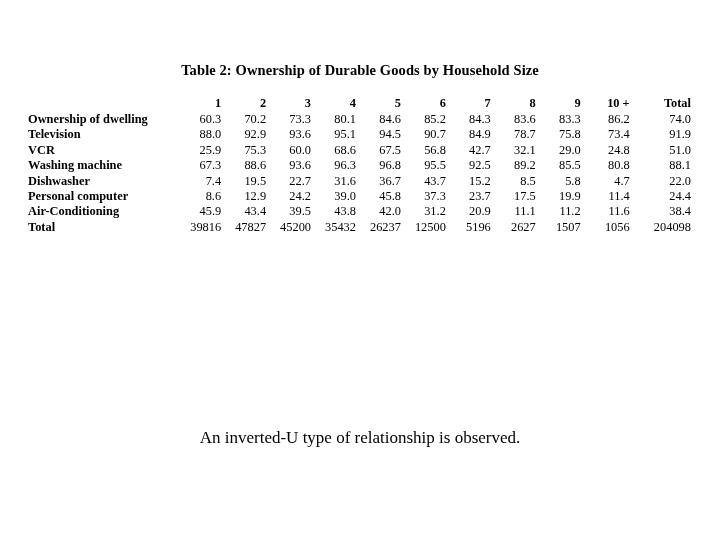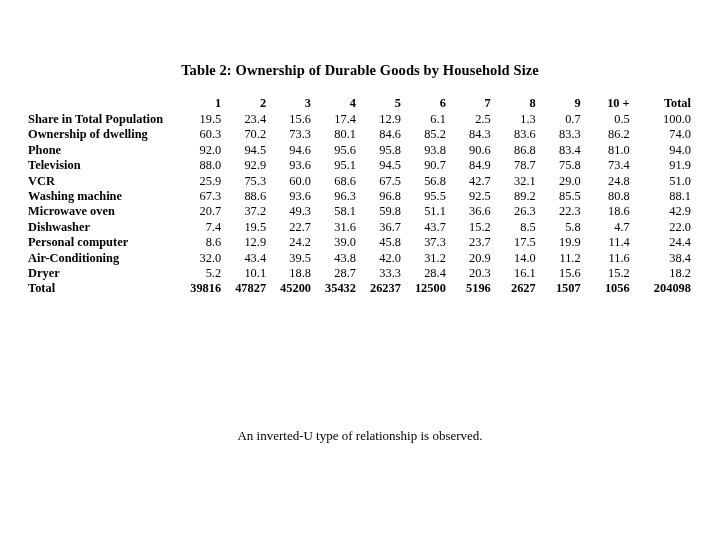--- a/index.html
+++ b/index.html
@@ -78,32 +78,32 @@
   td.lbl {
     font-weight: bold;
     text-align: left;
     white-space: normal;
   }
   td.num {
     text-align: right;
     font-weight: normal;
   }
   tr.total-row td { font-weight: bold; }
-  tr.total-row td.num { font-weight: bold; }
+  tr.total-row td.num { font-weight: normal; }
   .rule-bot   { border-bottom: 1.1px solid #000; }
   .vsep-r { border-right: 1.1px solid #000; }
 
   #caption {
     position: absolute;
     left: 0;
     top: 428px;
     width: 720px;
     text-align: center;
     font-family: "Liberation Serif", "DejaVu Serif", serif;
-    font-size: 13px;
+    font-size: 17px;
     font-weight: normal;
   }
 </style>
 </head>
 <body>
 
 <div id="slide">
 
   <div id="title">Table 2: Ownership of Durable Goods by Household Size</div>
 
@@ -134,62 +134,34 @@
           <th class="rule-bot">6</th>
           <th class="rule-bot vsep-r">7</th>
           <th class="rule-bot vsep-r">8</th>
           <th class="rule-bot">9</th>
           <th class="rule-bot">10 +</th>
           <th class="rule-bot vsep-r">Total</th>
         </tr>
       </thead>
       <tbody id="tbody">
           <tr>
-            <td class="lbl">Share in Total Population</td>
-            <td class="num">19.5</td>
-            <td class="num">23.4</td>
-            <td class="num vsep-r">15.6</td>
-            <td class="num">17.4</td>
-            <td class="num">12.9</td>
-            <td class="num">6.1</td>
-            <td class="num vsep-r">2.5</td>
-            <td class="num vsep-r">1.3</td>
-            <td class="num">0.7</td>
-            <td class="num">0.5</td>
-            <td class="num vsep-r">100.0</td>
-          </tr>
-          <tr>
             <td class="lbl rule-bot">Ownership of dwelling</td>
             <td class="num rule-bot">60.3</td>
             <td class="num rule-bot">70.2</td>
             <td class="num rule-bot vsep-r">73.3</td>
             <td class="num rule-bot">80.1</td>
             <td class="num rule-bot">84.6</td>
             <td class="num rule-bot">85.2</td>
             <td class="num rule-bot vsep-r">84.3</td>
             <td class="num rule-bot vsep-r">83.6</td>
             <td class="num rule-bot">83.3</td>
             <td class="num rule-bot">86.2</td>
             <td class="num rule-bot vsep-r">74.0</td>
           </tr>
           <tr>
-            <td class="lbl rule-bot">Phone</td>
-            <td class="num rule-bot">92.0</td>
-            <td class="num rule-bot">94.5</td>
-            <td class="num rule-bot vsep-r">94.6</td>
-            <td class="num rule-bot">95.6</td>
-            <td class="num rule-bot">95.8</td>
-            <td class="num rule-bot">93.8</td>
-            <td class="num rule-bot vsep-r">90.6</td>
-            <td class="num rule-bot vsep-r">86.8</td>
-            <td class="num rule-bot">83.4</td>
-            <td class="num rule-bot">81.0</td>
-            <td class="num rule-bot vsep-r">94.0</td>
-          </tr>
-          <tr>
             <td class="lbl rule-bot">Television</td>
             <td class="num rule-bot">88.0</td>
             <td class="num rule-bot">92.9</td>
             <td class="num rule-bot vsep-r">93.6</td>
             <td class="num rule-bot">95.1</td>
             <td class="num rule-bot">94.5</td>
             <td class="num rule-bot">90.7</td>
             <td class="num rule-bot vsep-r">84.9</td>
             <td class="num rule-bot vsep-r">78.7</td>
             <td class="num rule-bot">75.8</td>
@@ -218,34 +190,20 @@
             <td class="num">96.3</td>
             <td class="num">96.8</td>
             <td class="num">95.5</td>
             <td class="num vsep-r">92.5</td>
             <td class="num vsep-r">89.2</td>
             <td class="num">85.5</td>
             <td class="num">80.8</td>
             <td class="num vsep-r">88.1</td>
           </tr>
           <tr>
-            <td class="lbl">Microwave oven</td>
-            <td class="num">20.7</td>
-            <td class="num">37.2</td>
-            <td class="num vsep-r">49.3</td>
-            <td class="num">58.1</td>
-            <td class="num">59.8</td>
-            <td class="num">51.1</td>
-            <td class="num vsep-r">36.6</td>
-            <td class="num vsep-r">26.3</td>
-            <td class="num">22.3</td>
-            <td class="num">18.6</td>
-            <td class="num vsep-r">42.9</td>
-          </tr>
-          <tr>
             <td class="lbl">Dishwasher</td>
             <td class="num">7.4</td>
             <td class="num">19.5</td>
             <td class="num vsep-r">22.7</td>
             <td class="num">31.6</td>
             <td class="num">36.7</td>
             <td class="num">43.7</td>
             <td class="num vsep-r">15.2</td>
             <td class="num vsep-r">8.5</td>
             <td class="num">5.8</td>
@@ -261,45 +219,31 @@
             <td class="num">45.8</td>
             <td class="num">37.3</td>
             <td class="num vsep-r">23.7</td>
             <td class="num vsep-r">17.5</td>
             <td class="num">19.9</td>
             <td class="num">11.4</td>
             <td class="num vsep-r">24.4</td>
           </tr>
           <tr>
             <td class="lbl">Air-Conditioning</td>
-            <td class="num">32.0</td>
+            <td class="num">45.9</td>
             <td class="num">43.4</td>
             <td class="num vsep-r">39.5</td>
             <td class="num">43.8</td>
             <td class="num">42.0</td>
             <td class="num">31.2</td>
             <td class="num vsep-r">20.9</td>
-            <td class="num vsep-r">14.0</td>
+            <td class="num vsep-r">11.1</td>
             <td class="num">11.2</td>
             <td class="num">11.6</td>
             <td class="num vsep-r">38.4</td>
-          </tr>
-          <tr>
-            <td class="lbl rule-bot">Dryer</td>
-            <td class="num rule-bot">5.2</td>
-            <td class="num rule-bot">10.1</td>
-            <td class="num rule-bot vsep-r">18.8</td>
-            <td class="num rule-bot">28.7</td>
-            <td class="num rule-bot">33.3</td>
-            <td class="num rule-bot">28.4</td>
-            <td class="num rule-bot vsep-r">20.3</td>
-            <td class="num rule-bot vsep-r">16.1</td>
-            <td class="num rule-bot">15.6</td>
-            <td class="num rule-bot">15.2</td>
-            <td class="num rule-bot vsep-r">18.2</td>
           </tr>
           <tr class="total-row">
             <td class="lbl">Total</td>
             <td class="num">39816</td>
             <td class="num">47827</td>
             <td class="num vsep-r">45200</td>
             <td class="num">35432</td>
             <td class="num">26237</td>
             <td class="num">12500</td>
             <td class="num vsep-r">5196</td>

